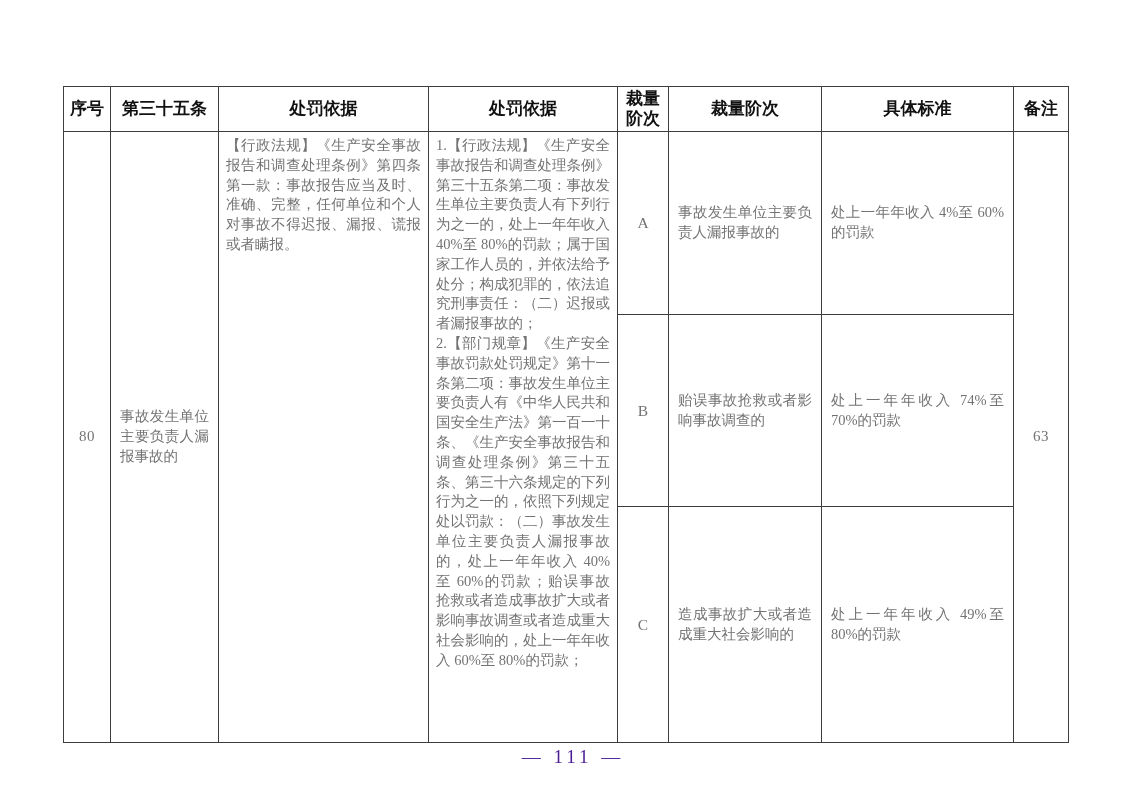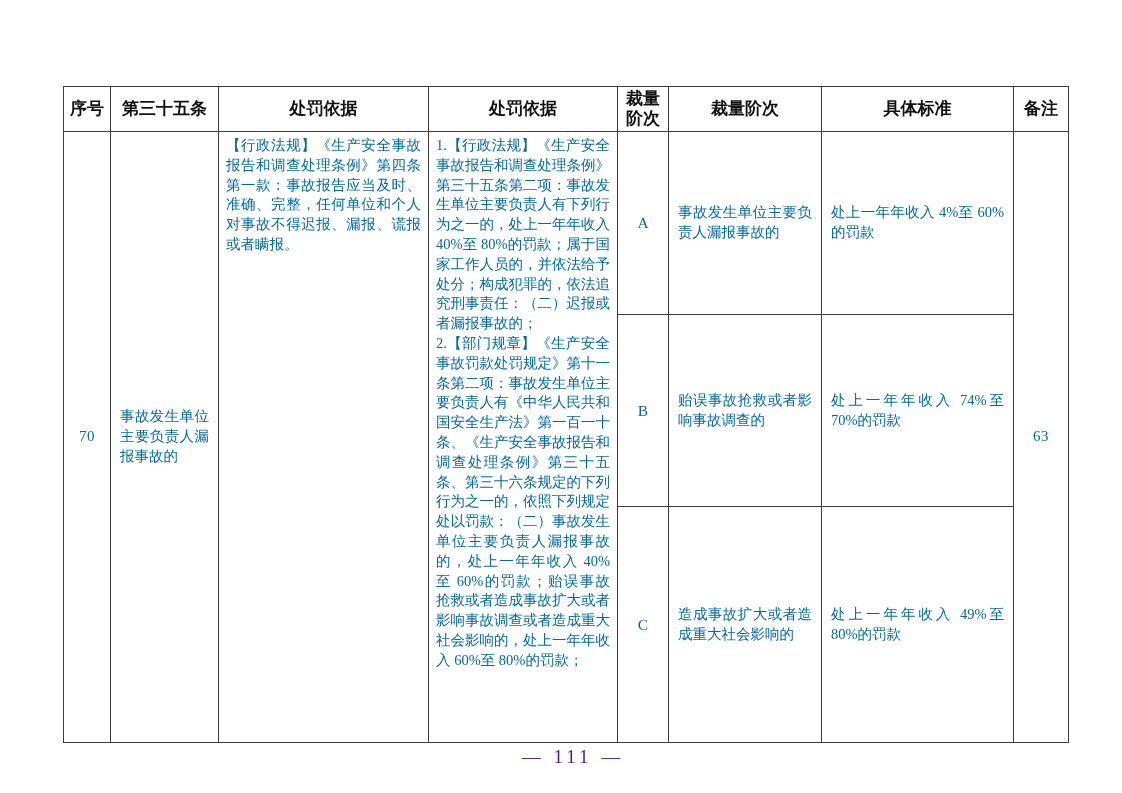--- a/index.html
+++ b/index.html
@@ -39,21 +39,21 @@
     font-weight: bold;
     text-align: center;
     vertical-align: middle;
     line-height: 20px;
     padding: 2px 1px;
     color: #111;
   }
   td {
     font-size: 14.5px;
     line-height: 19.8px;
-    color: #0369a1;
+    color: #737373;
   }
   td.v-top { vertical-align: top; }
   td.v-mid { vertical-align: middle; }
   .para {
     text-align: justify;
     text-justify: inter-ideograph;
     padding: 4px 7px 0 7px;
   }
   .para.cont { padding-top: 0; }
   .blk {
@@ -109,21 +109,21 @@
       <th class="hdr">第三十五条</th>
       <th class="hdr">处罚依据</th>
       <th class="hdr">处罚依据</th>
       <th class="hdr">裁量阶次</th>
       <th class="hdr">裁量阶次</th>
       <th class="hdr">具体标准</th>
       <th class="hdr">备注</th>
     </tr>
 
     <tr style="height:183px">
-      <td rowspan="3" class="v-mid serial-cell">70</td>
+      <td rowspan="3" class="v-mid serial-cell">80</td>
       <td rowspan="3" class="v-mid">
         <div class="blk-narrow">事故发生单位主要负责人漏报事故的</div>
       </td>
       <td rowspan="3" class="v-top">
         <div class="para">【行政法规】《生产安全事故报告和调查处理条例》第四条第一款：事故报告应当及时、准确、完整，任何单位和个人对事故不得迟报、漏报、谎报或者瞒报。</div>
       </td>
       <td rowspan="3" class="v-top">
         <div class="para">1.【行政法规】《生产安全事故报告和调查处理条例》第三十五条第二项：事故发生单位主要负责人有下列行为之一的，处上一年年收入 40%至 80%的罚款；属于国家工作人员的，并依法给予处分；构成犯罪的，依法追究刑事责任：（二）迟报或者漏报事故的；</div>
         <div class="para cont">2.【部门规章】《生产安全事故罚款处罚规定》第十一条第二项：事故发生单位主要负责人有《中华人民共和国安全生产法》第一百一十条、《生产安全事故报告和调查处理条例》第三十五条、第三十六条规定的下列行为之一的，依照下列规定处以罚款：（二）事故发生单位主要负责人漏报事故的，处上一年年收入 40%至 60%的罚款；贻误事故抢救或者造成事故扩大或者影响事故调查或者造成重大社会影响的，处上一年年收入 60%至 80%的罚款；</div>
       </td>

